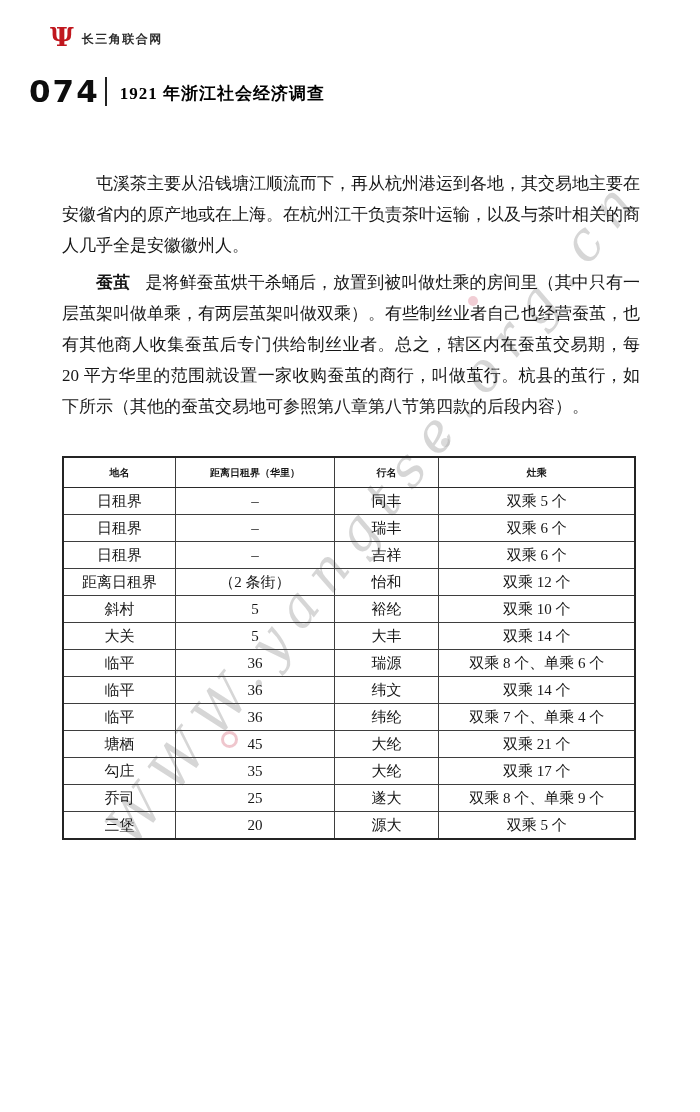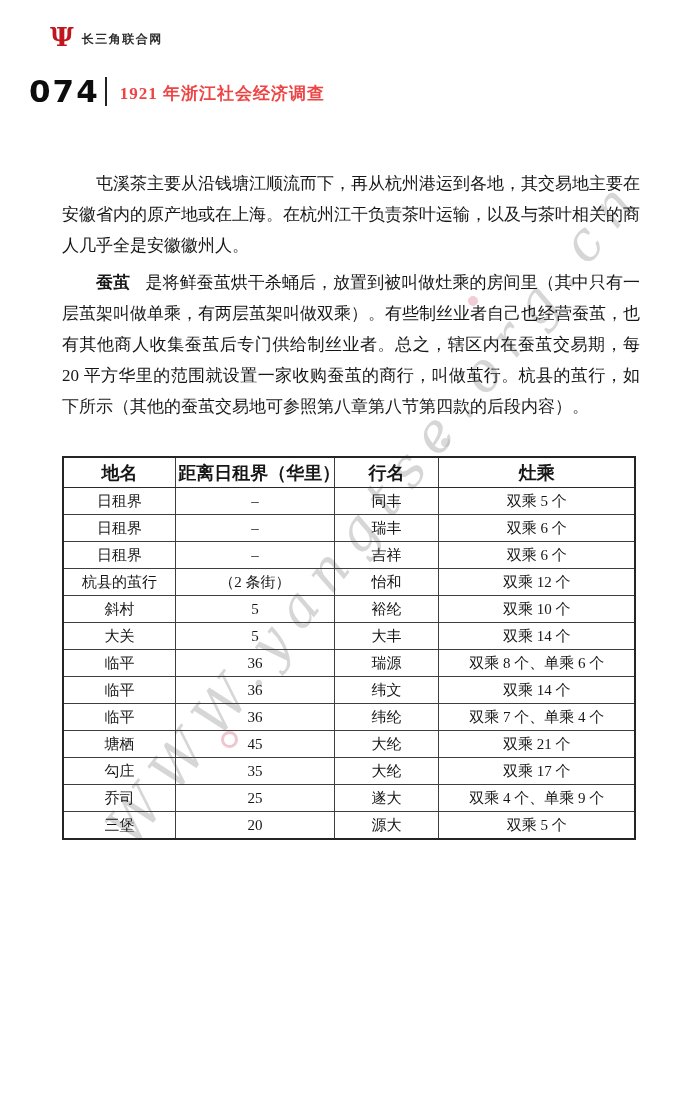--- a/index.html
+++ b/index.html
@@ -76,21 +76,21 @@
     font-family:"DejaVu Sans","Liberation Sans",sans-serif;
     font-weight:bold; font-size:31px; line-height:34px;
     letter-spacing:2px; color:#0d0d0d;
   }
   .page-num-divider {
     width:2px; height:29px; background:#222;
     margin-left:5px; margin-right:13px;
   }
   .chapter-title {
     font-size:17px; font-weight:bold;
-    letter-spacing:1px; color:#ef4444;
+    letter-spacing:1px; color:#000000;
     padding-top:4px;
   }
 
   
   .body-text {
     position:absolute; left:62px; top:168px; width:578px;
     font-size:17px; line-height:31px;
     text-align:justify;
   }
   .body-text p { margin:0; text-indent:2em; }
@@ -105,21 +105,21 @@
     table-layout:fixed;
   }
   .cocoon-table th, .cocoon-table td {
     border:1px solid #3e3e3e;
     text-align:center;
     vertical-align:middle;
     padding:0 2px;
     overflow:hidden;
     white-space:nowrap;
   }
-  .cocoon-table th { height:29px; font-weight:bold; font-size:18px; }
+  .cocoon-table th { height:29px; font-weight:bold; font-size:10px; }
   .cocoon-table td { height:26px; }
   .cocoon-table { border:2px solid #242424; }
   .cocoon-table thead th { border-bottom:1.5px solid #2a2a2a; }
 </style>
 </head>
 <body>
 
 <div class="page">
 
   <div class="watermark">WWW.yangtse.org.cn</div>
@@ -171,21 +171,21 @@
           <td>瑞丰</td>
           <td>双乘 6 个</td>
         </tr>
         <tr>
           <td>日租界</td>
           <td>–</td>
           <td>吉祥</td>
           <td>双乘 6 个</td>
         </tr>
         <tr>
-          <td>杭县的茧行</td>
+          <td>距离日租界</td>
           <td>（2 条街）</td>
           <td>怡和</td>
           <td>双乘 12 个</td>
         </tr>
         <tr>
           <td>斜村</td>
           <td>5</td>
           <td>裕纶</td>
           <td>双乘 10 个</td>
         </tr>
@@ -222,21 +222,21 @@
         <tr>
           <td>勾庄</td>
           <td>35</td>
           <td>大纶</td>
           <td>双乘 17 个</td>
         </tr>
         <tr>
           <td>乔司</td>
           <td>25</td>
           <td>遂大</td>
-          <td>双乘 4 个、单乘 9 个</td>
+          <td>双乘 8 个、单乘 9 个</td>
         </tr>
         <tr>
           <td>三堡</td>
           <td>20</td>
           <td>源大</td>
           <td>双乘 5 个</td>
         </tr>
       </tbody>
   </table>
 

